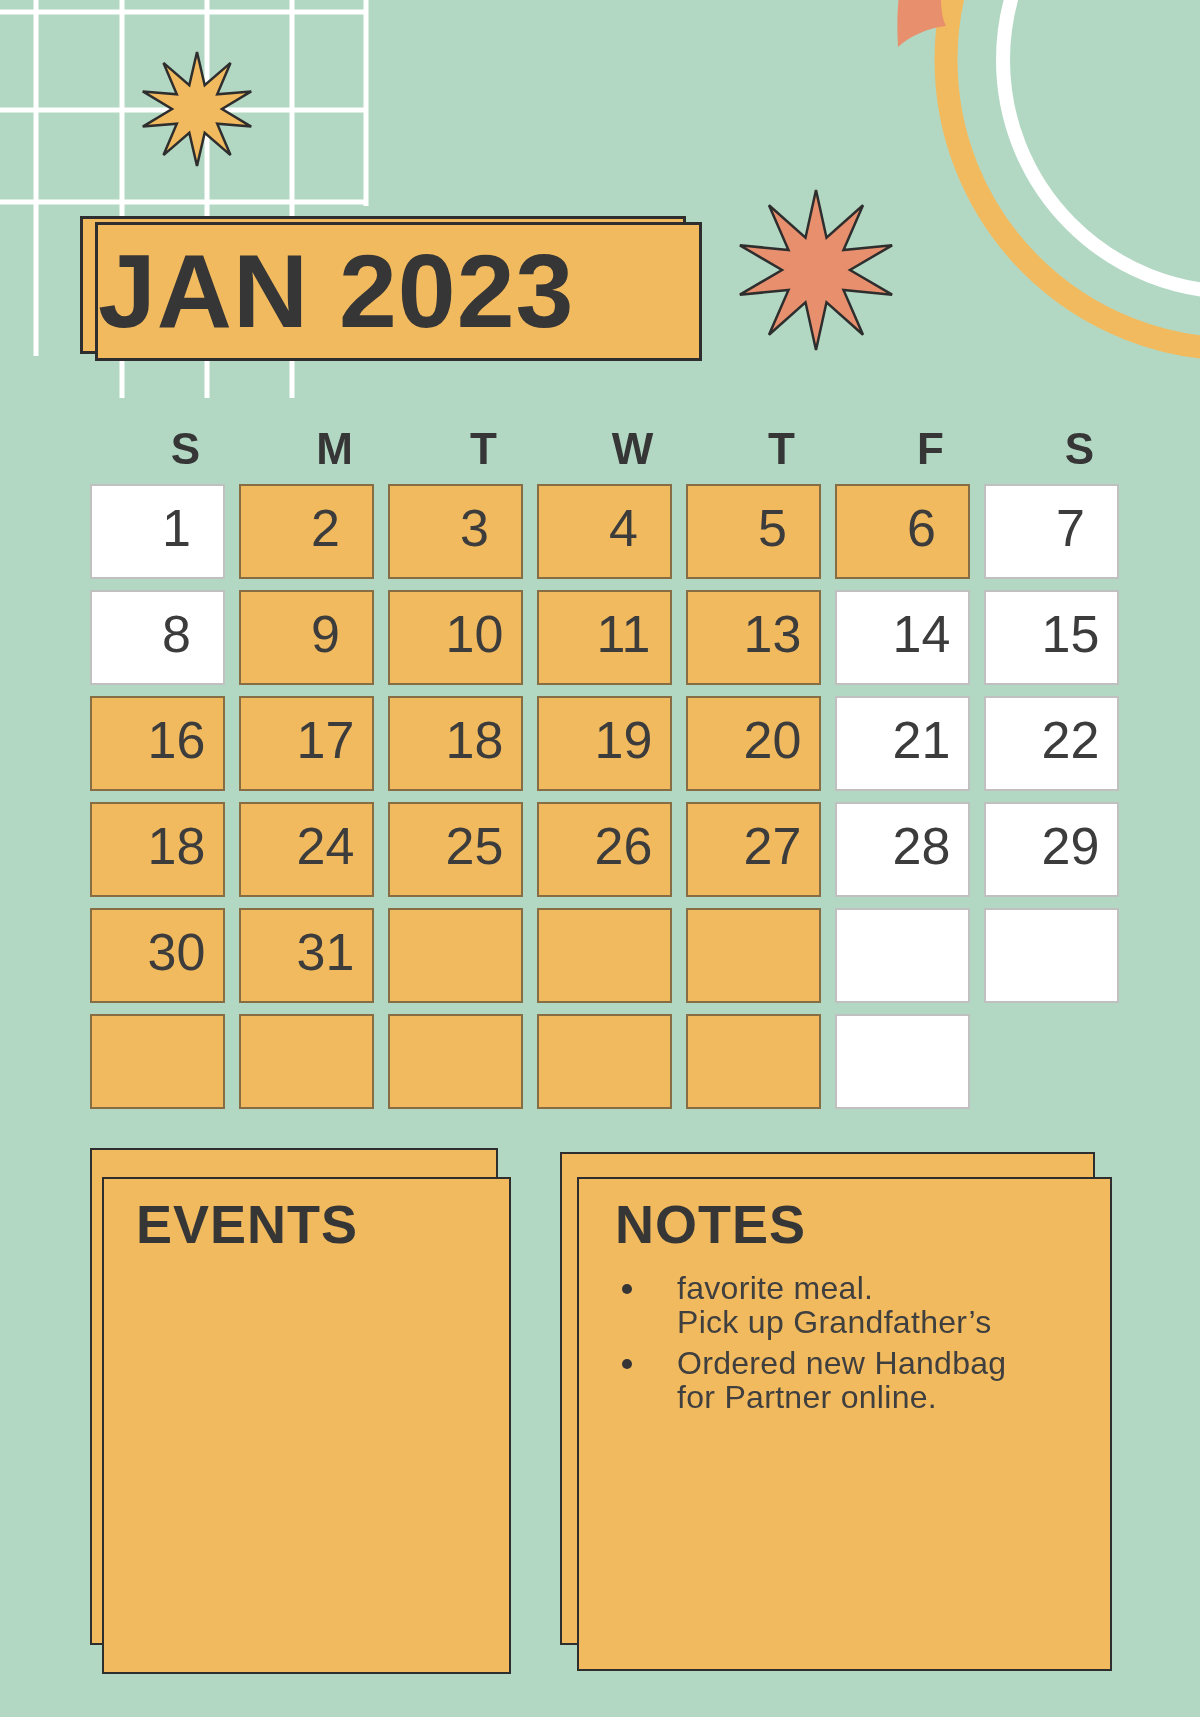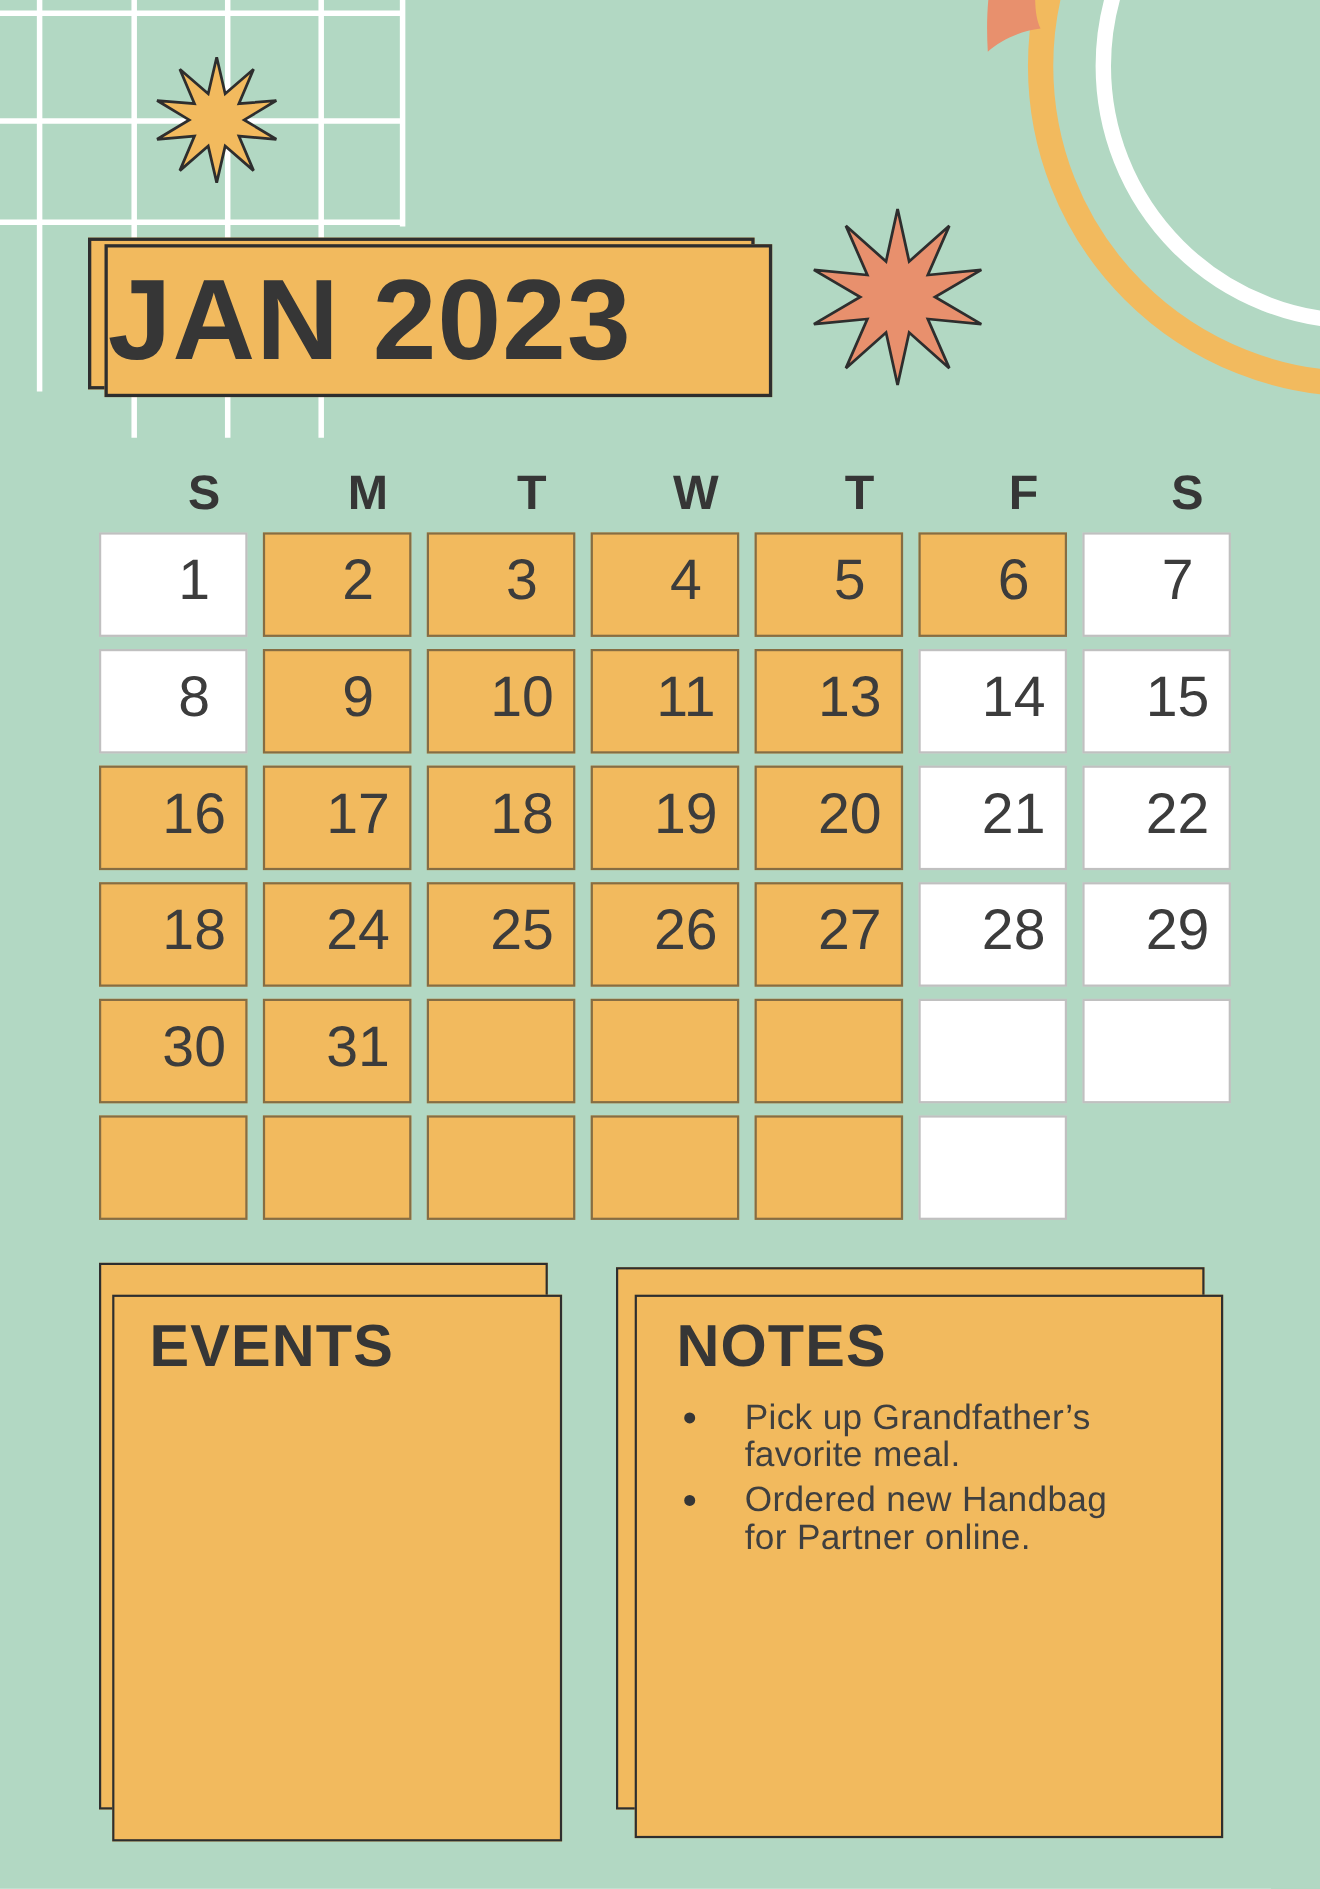--- a/index.html
+++ b/index.html
@@ -205,22 +205,22 @@
     <h2 class="panel-title">EVENTS</h2>
   </div>
 
   <div class="panel" id="notes-back"></div>
   <div class="panel" id="notes-front">
     <h2 class="panel-title">NOTES</h2>
     <ul id="notes-list">
       <li>
         <span class="bullet"></span>
         <div class="note-lines">
+          <span>favorite meal.</span>
           <span>Pick up Grandfather’s</span>
-          <span>favorite meal.</span>
         </div>
       </li>
       <li>
         <span class="bullet"></span>
         <div class="note-lines">
           <span>Ordered new Handbag</span>
           <span>for Partner online.</span>
         </div>
       </li>
     </ul>

